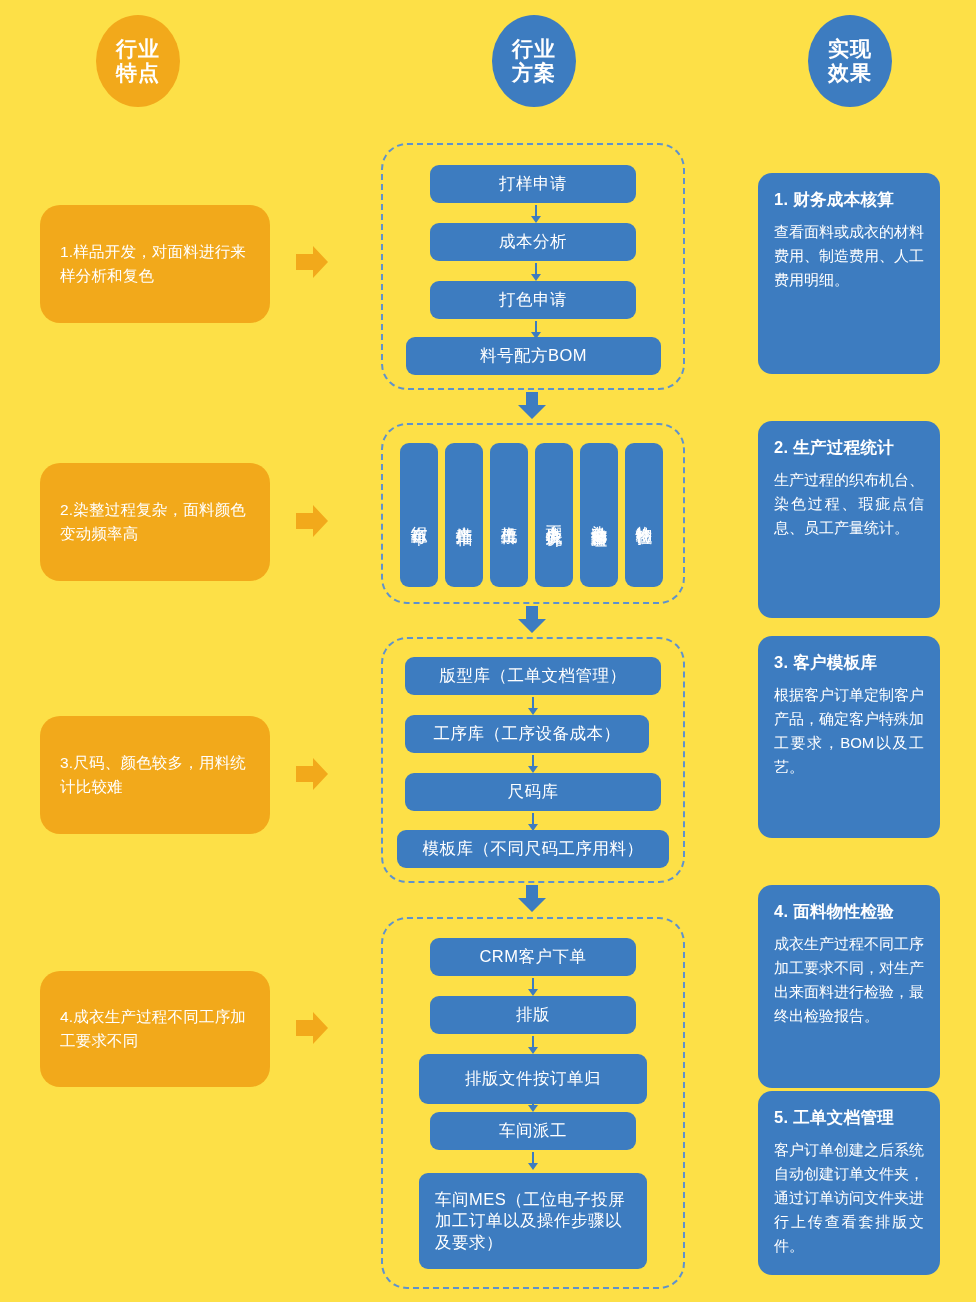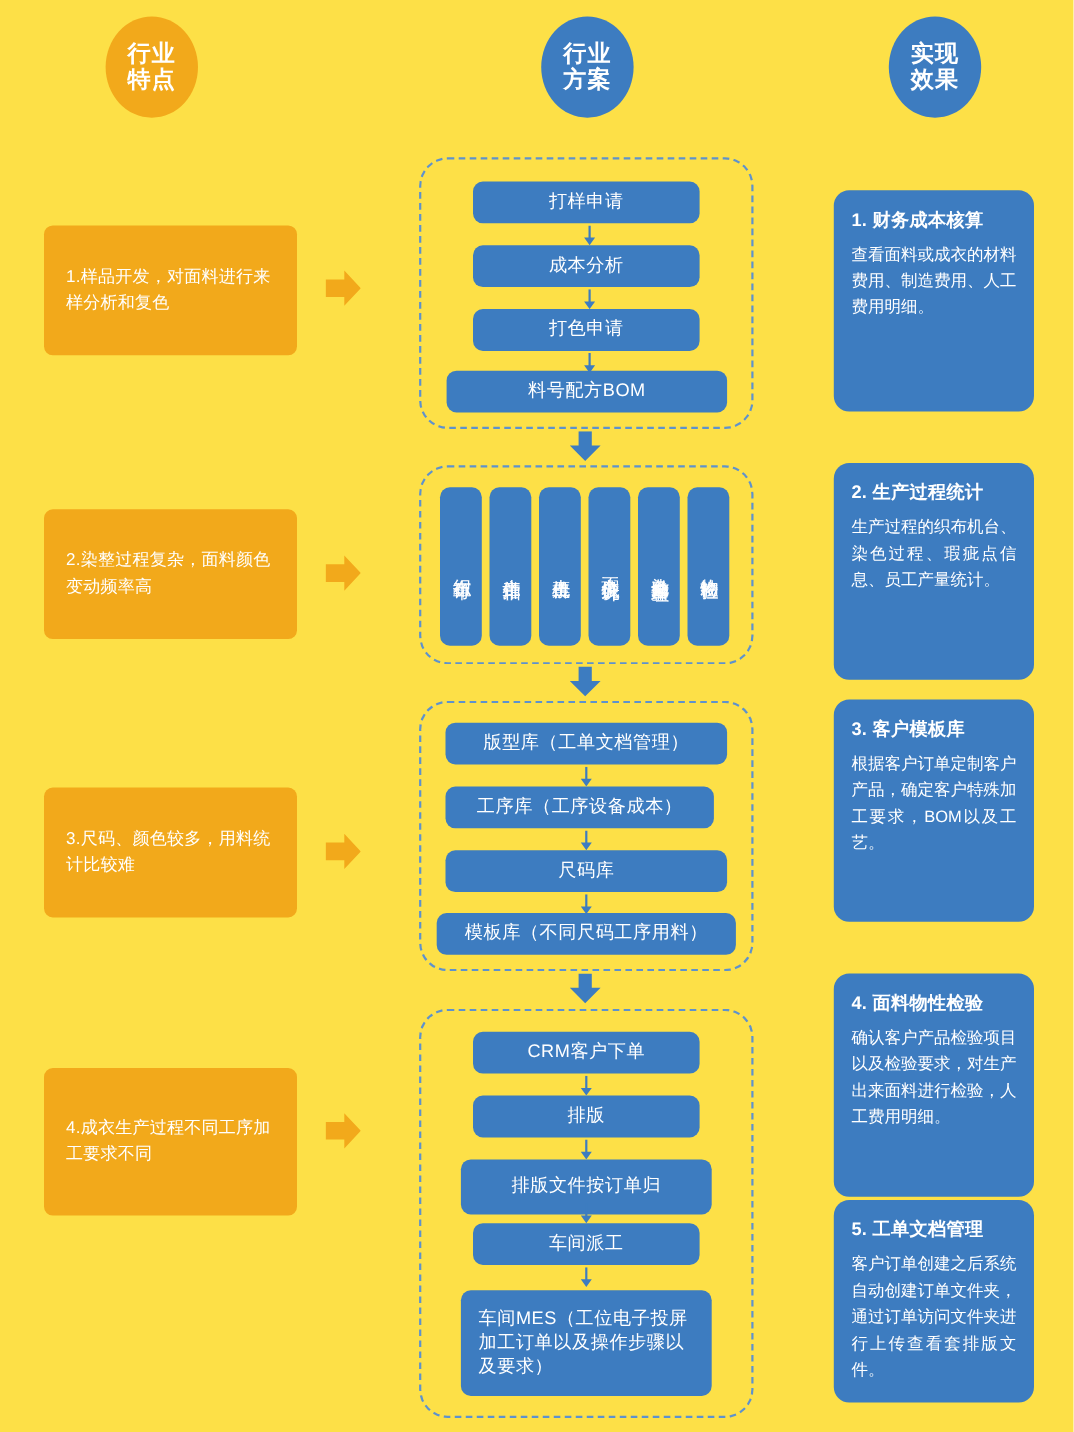--- a/index.html
+++ b/index.html
@@ -37,33 +37,33 @@
   #hdr-0 { left: 96px;  top: 15px; background: #f2a91b; }
   #hdr-1 { left: 492px; top: 15px; background: #3d7cc0; }
   #hdr-2 { left: 808px; top: 15px; background: #3d7cc0; }
 
   
   .issue-card {
     position: absolute;
     left: 40px;
     width: 230px;
     background: #f2a91b;
-    border-radius: 8px;
+    border-radius: 20px;
     color: #ffffff;
     font-size: 15.5px;
     line-height: 1.55;
     display: flex;
     align-items: center;
     padding: 0 20px;
     letter-spacing: 0.2px;
   }
   #issue-0 { top: 205px; height: 118px; }
   #issue-1 { top: 463px; height: 118px; }
   #issue-2 { top: 716px; height: 118px; }
-  #issue-3 { top: 971px; height: 134px; }
+  #issue-3 { top: 971px; height: 116px; }
 
   
   .arrow-right {
     position: absolute;
     left: 296px;
     width: 32px;
     height: 34px;
   }
   #ar-0 { top: 245px; }
   #ar-1 { top: 504px; }
@@ -356,20 +356,20 @@
   <div class="result-card" id="res-1">
     <div class="result-title">2. 生产过程统计</div>
     <div class="result-body">生产过程的织布机台、染色过程、瑕疵点信息、员工产量统计。</div>
   </div>
   <div class="result-card" id="res-2">
     <div class="result-title">3. 客户模板库</div>
     <div class="result-body">根据客户订单定制客户产品，确定客户特殊加工要求，BOM以及工艺。</div>
   </div>
   <div class="result-card" id="res-3">
     <div class="result-title">4. 面料物性检验</div>
-    <div class="result-body">确认客户产品检验项目以及检验要求，对生产出来面料进行检验，人工费用明细。</div>
+    <div class="result-body">成衣生产过程不同工序加工要求不同，对生产出来面料进行检验，最终出检验报告。</div>
   </div>
   <div class="result-card" id="res-4">
     <div class="result-title">5. 工单文档管理</div>
     <div class="result-body">客户订单创建之后系统自动创建订单文件夹，通过订单访问文件夹进行上传查看套排版文件。</div>
   </div>
 
 </div>
 
 </body></html>

